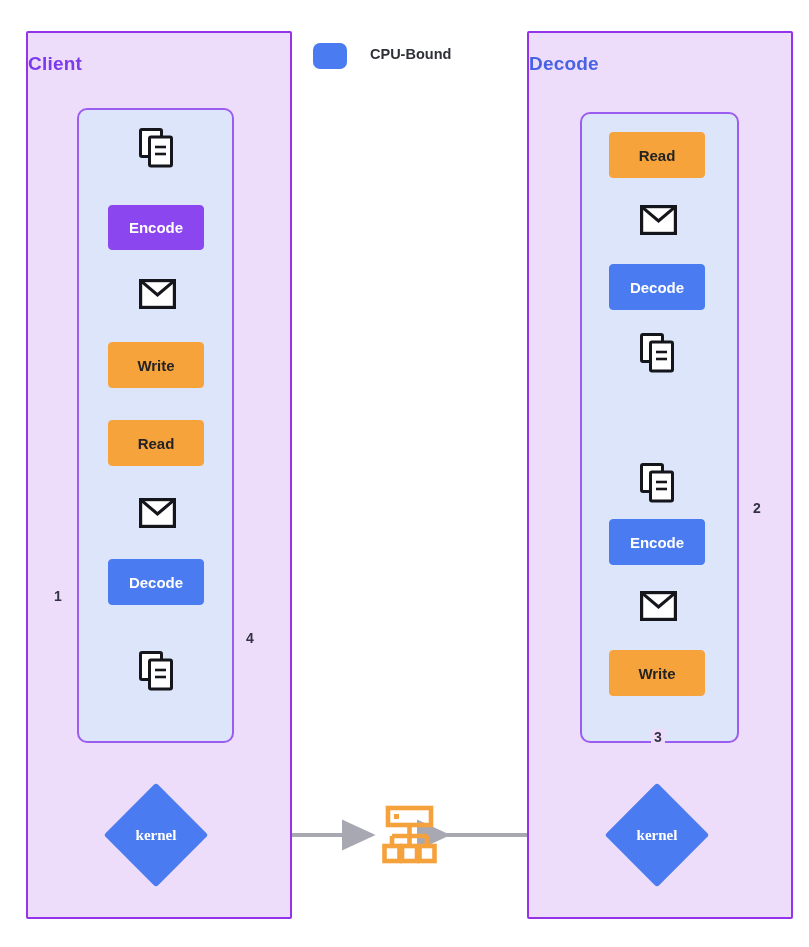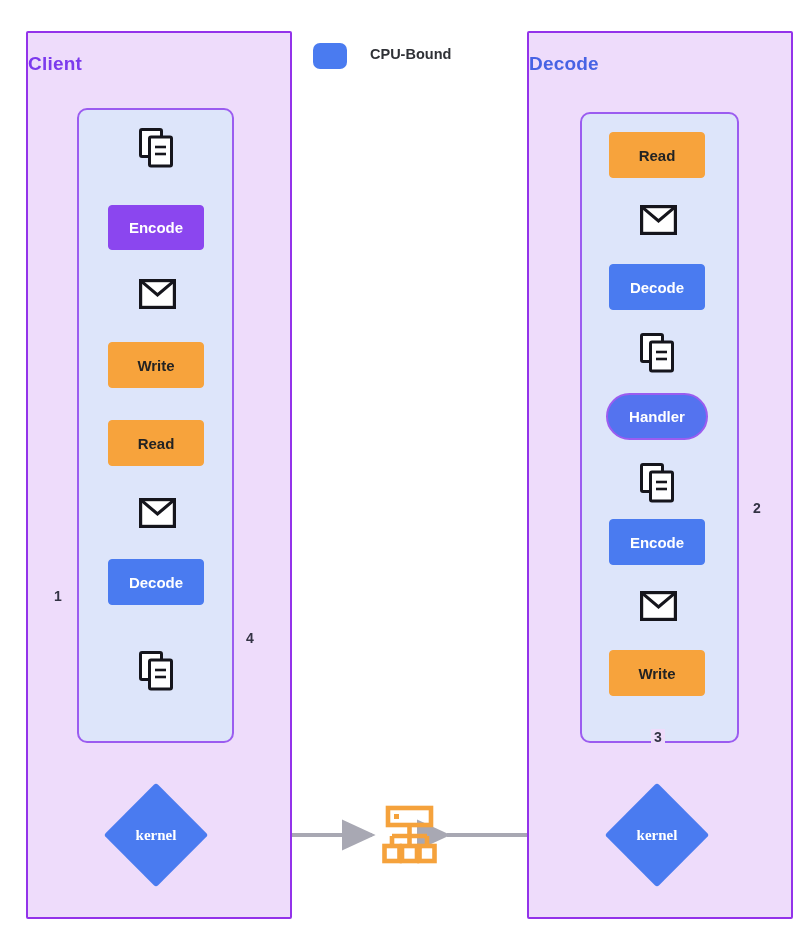--- a/index.html
+++ b/index.html
@@ -256,23 +256,20 @@
 
   <span class="icon" style="left:640px;top:333px;">
     <svg width="34" height="40" viewBox="0 0 34 40">
       <rect x="1.5" y="1.5" width="21" height="27" rx="1.5" fill="#fff" stroke="#15151c" stroke-width="3"></rect>
       <rect x="10.5" y="9" width="22" height="29" rx="1.5" fill="#fff" stroke="#15151c" stroke-width="3"></rect>
       <line x1="16" y1="19" x2="27" y2="19" stroke="#15151c" stroke-width="2.6"></line>
       <line x1="16" y1="26" x2="27" y2="26" stroke="#15151c" stroke-width="2.6"></line>
     </svg>
   </span>
 
-  <div class="node handler" style="left:606px;top:393px;width:102px;height:47px;">
-    <span>Handler</span>
-  </div>
 
   <span class="icon" style="left:640px;top:463px;">
     <svg width="34" height="40" viewBox="0 0 34 40">
       <rect x="1.5" y="1.5" width="21" height="27" rx="1.5" fill="#fff" stroke="#15151c" stroke-width="3"></rect>
       <rect x="10.5" y="9" width="22" height="29" rx="1.5" fill="#fff" stroke="#15151c" stroke-width="3"></rect>
       <line x1="16" y1="19" x2="27" y2="19" stroke="#15151c" stroke-width="2.6"></line>
       <line x1="16" y1="26" x2="27" y2="26" stroke="#15151c" stroke-width="2.6"></line>
     </svg>
   </span>
 

